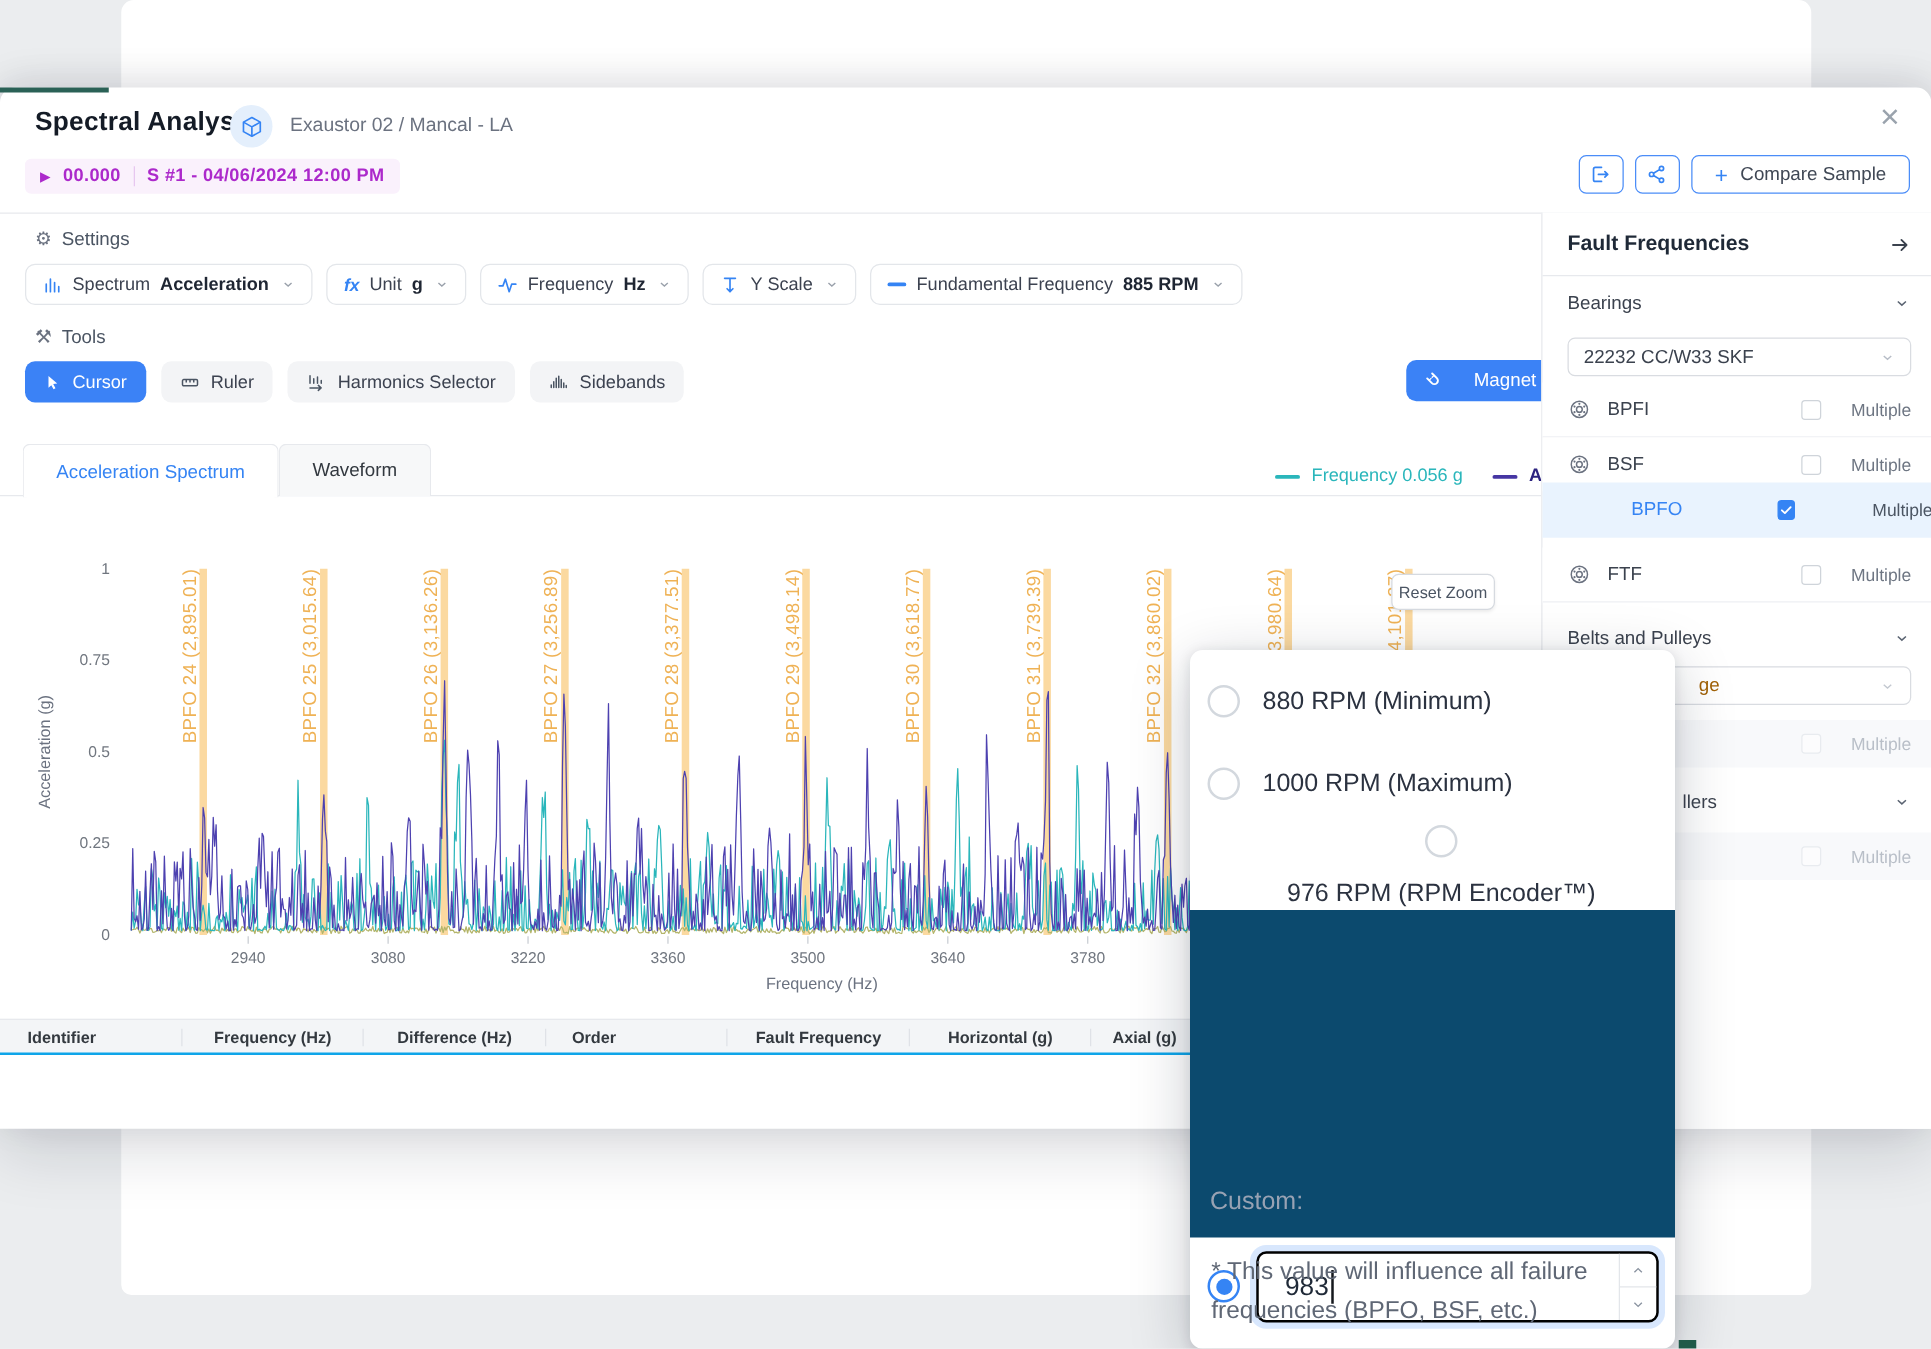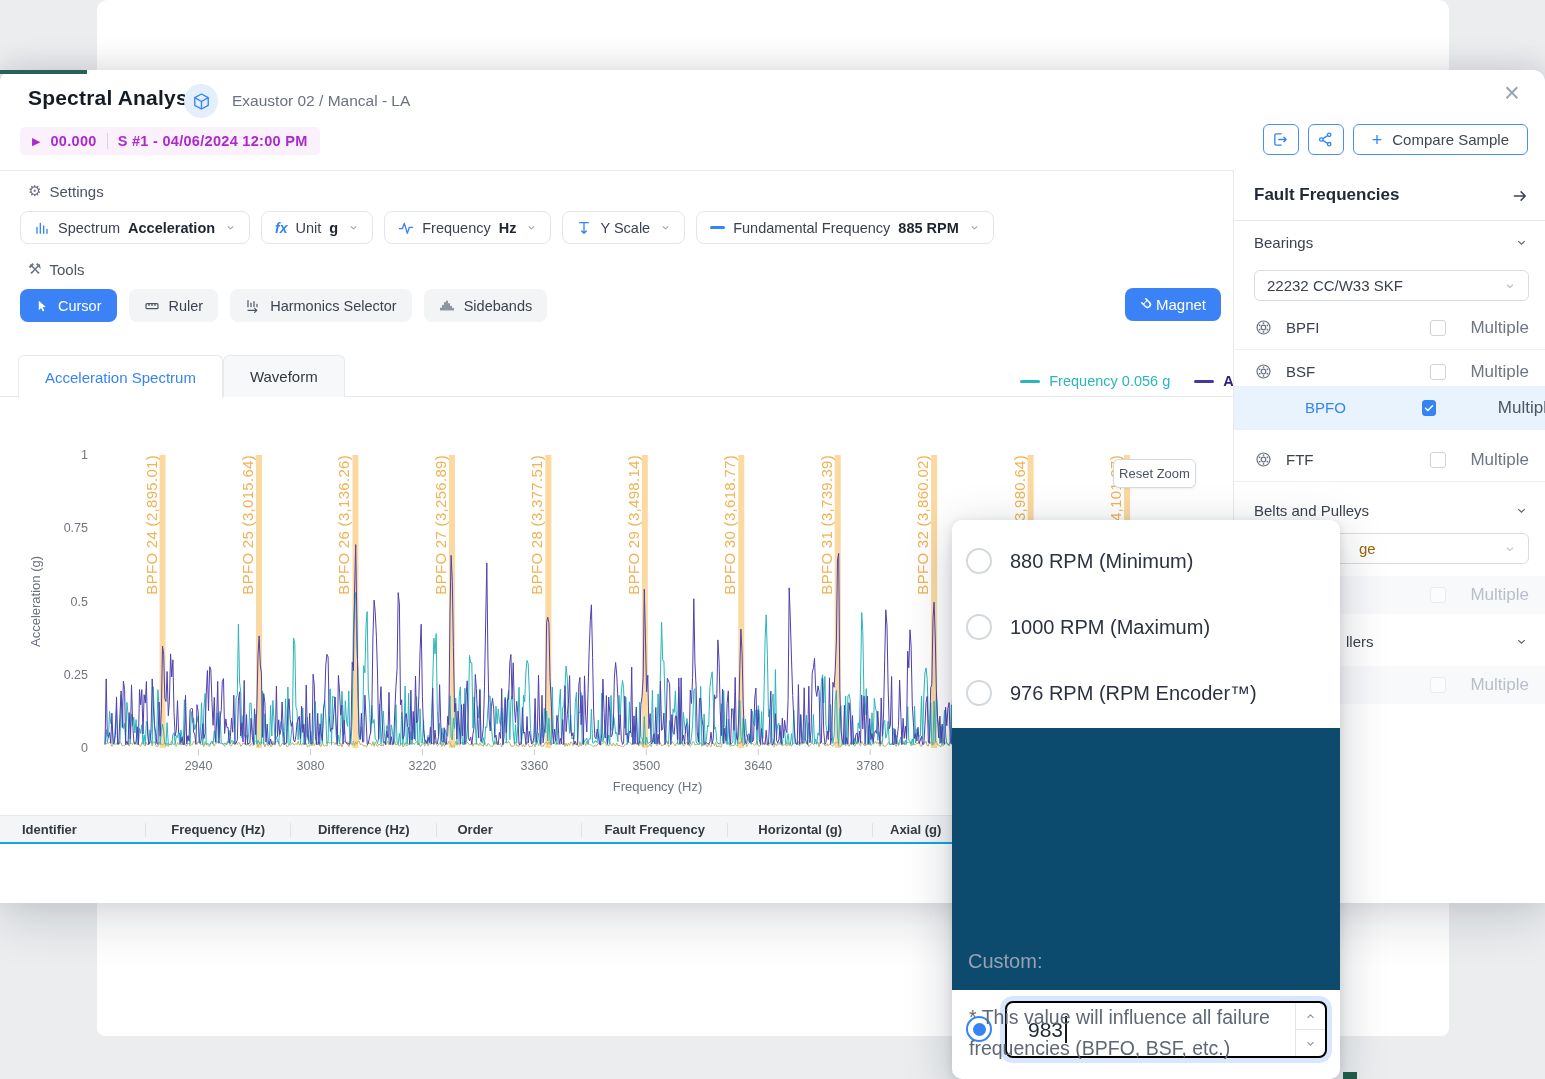--- a/index.html
+++ b/index.html
@@ -40,21 +40,21 @@
   .pills{position:absolute;left:20px;top:141px;display:flex;gap:11px;}
   .pill{display:inline-flex;align-items:center;gap:8px;height:33px;padding:0 13px;border:1px solid #e3e6ea;border-radius:8px;background:#fff;font-size:14.5px;color:#3c4250;cursor:pointer;white-space:nowrap;}
   .pill b{color:#1f2633;font-weight:700;}
   .chev{margin-left:2px;}
   .fx{font-style:italic;color:#3584f4;font-weight:700;font-size:14px;}
   .dash-ic{width:15px;height:3px;background:#3584f4;border-radius:2px;}
 
   .toolrow{position:absolute;left:20px;top:219px;display:flex;gap:12px;}
   .toolbtn{display:inline-flex;align-items:center;gap:9px;height:33px;padding:0 15px;border-radius:8px;background:#f3f4f6;color:#3c4250;font-size:14.5px;cursor:pointer;white-space:nowrap;}
   .toolbtn.active{background:#3b82f6;color:#fff;}
-  .magnet-btn{position:absolute;left:1125px;top:218px;height:33px;display:inline-flex;align-items:center;gap:1px;padding:0 15px;border-radius:8px;background:#3b82f6;color:#fff;font-size:15px;cursor:pointer;}
+  .magnet-btn{position:absolute;left:1125px;top:218px;height:33px;display:inline-flex;align-items:center;gap:24px;padding:0 15px;border-radius:8px;background:#3b82f6;color:#fff;font-size:15px;cursor:pointer;}
 
   
   .tabs-line{position:absolute;left:0;top:326px;width:1233px;height:1px;background:#e7e9ed;}
   .tabs{position:absolute;left:18px;top:285px;display:flex;}
   .tab{height:42px;display:flex;align-items:center;padding:0 26px;font-size:15px;border:1px solid #e7e9ed;border-bottom:none;border-radius:6px 6px 0 0;background:#f7f8f9;color:#32383f;cursor:pointer;position:relative;z-index:2;}
   .tab.active{background:#fff;color:#3584f4;font-weight:500;height:43px;}
 
   .readout{position:absolute;right:22px;top:279px;font-size:14.5px;color:#3c4250;}
   .readout b{color:#17202b;font-weight:700;}
   .legend{position:absolute;right:22px;top:303px;display:flex;align-items:center;gap:24px;font-size:14.5px;}
@@ -89,21 +89,21 @@
   .sb-chev{position:absolute;right:17px;cursor:pointer;}
   .sb-select{position:absolute;left:20px;width:275px;height:31px;border:1px solid #d9dce1;border-radius:6px;background:#fff;display:flex;align-items:center;font-size:15px;color:#3b424e;padding:0 12px;cursor:pointer;}
   .sb-select .sc{margin-left:auto;}
   .fault-row{position:absolute;left:0;width:312px;height:44px;display:flex;align-items:center;padding:0 17px 0 20px;border-bottom:1px solid #eef0f3;cursor:pointer;background:#fff;}
   .fault-row .nm{margin-left:13px;font-size:15px;color:#3b424e;}
   .fault-row.active{background:#e9f3fe;border-bottom-color:#e9f3fe;}
   .fault-row.active .nm{color:#3584f4;font-weight:500;}
   .fault-row .sp{flex:1;}
   .cbx{width:16px;height:16px;border:1.5px solid #cfd4da;border-radius:3px;background:#fff;display:flex;align-items:center;justify-content:center;}
   .cbx.checked{background:#3584f4;border-color:#3584f4;}
-  .mult{margin-left:24px;font-size:17px;color:#6e7683;}
+  .mult{margin-left:24px;font-size:14px;color:#6e7683;}
   .faded-row{position:absolute;left:0;width:312px;height:38px;background:#f8f9fb;display:flex;align-items:center;justify-content:flex-end;padding-right:17px;}
   .faded-row .cbx{border-color:#e8ebef;background:#fcfcfd;}
   .faded-row .mult{color:#b9bfc8;}
 
   
   .popup{position:absolute;left:952px;top:520px;width:388px;height:559px;background:#fff;border-radius:10px;z-index:5;
          box-shadow:0 12px 48px rgba(15,23,42,.22), 0 2px 10px rgba(15,23,42,.12);overflow:hidden;}
   .opt{position:absolute;left:0;width:388px;height:66px;display:flex;align-items:center;gap:18px;padding-left:14px;cursor:pointer;}
   .radio{width:26px;height:26px;border:2px solid #d3d8de;border-radius:50%;background:#fff;flex:0 0 auto;}
   .radio.sel{border-color:#3584f4;display:flex;align-items:center;justify-content:center;}
@@ -486,21 +486,21 @@
 
   <div class="popup">
     <div class="opt" style="top:8px;">
       <span class="radio"></span>
       <span class="ol">880 RPM (Minimum)</span>
     </div>
     <div class="opt" style="top:74px;">
       <span class="radio"></span>
       <span class="ol">1000 RPM (Maximum)</span>
     </div>
-    <div class="opt" style="top:140px;">
+    <div class="opt" style="top:140px;flex-direction:column;">
       <span class="radio"></span>
       <span class="ol">976 RPM (RPM Encoder™)</span>
     </div>
 
     <div class="custom-sec">
       <div class="custom-lbl">Custom:</div>
       <span class="radio sel custom-radio"></span>
       <div class="custom-input">
         <span class="cv">983</span>
           <span class="caret"></span>

